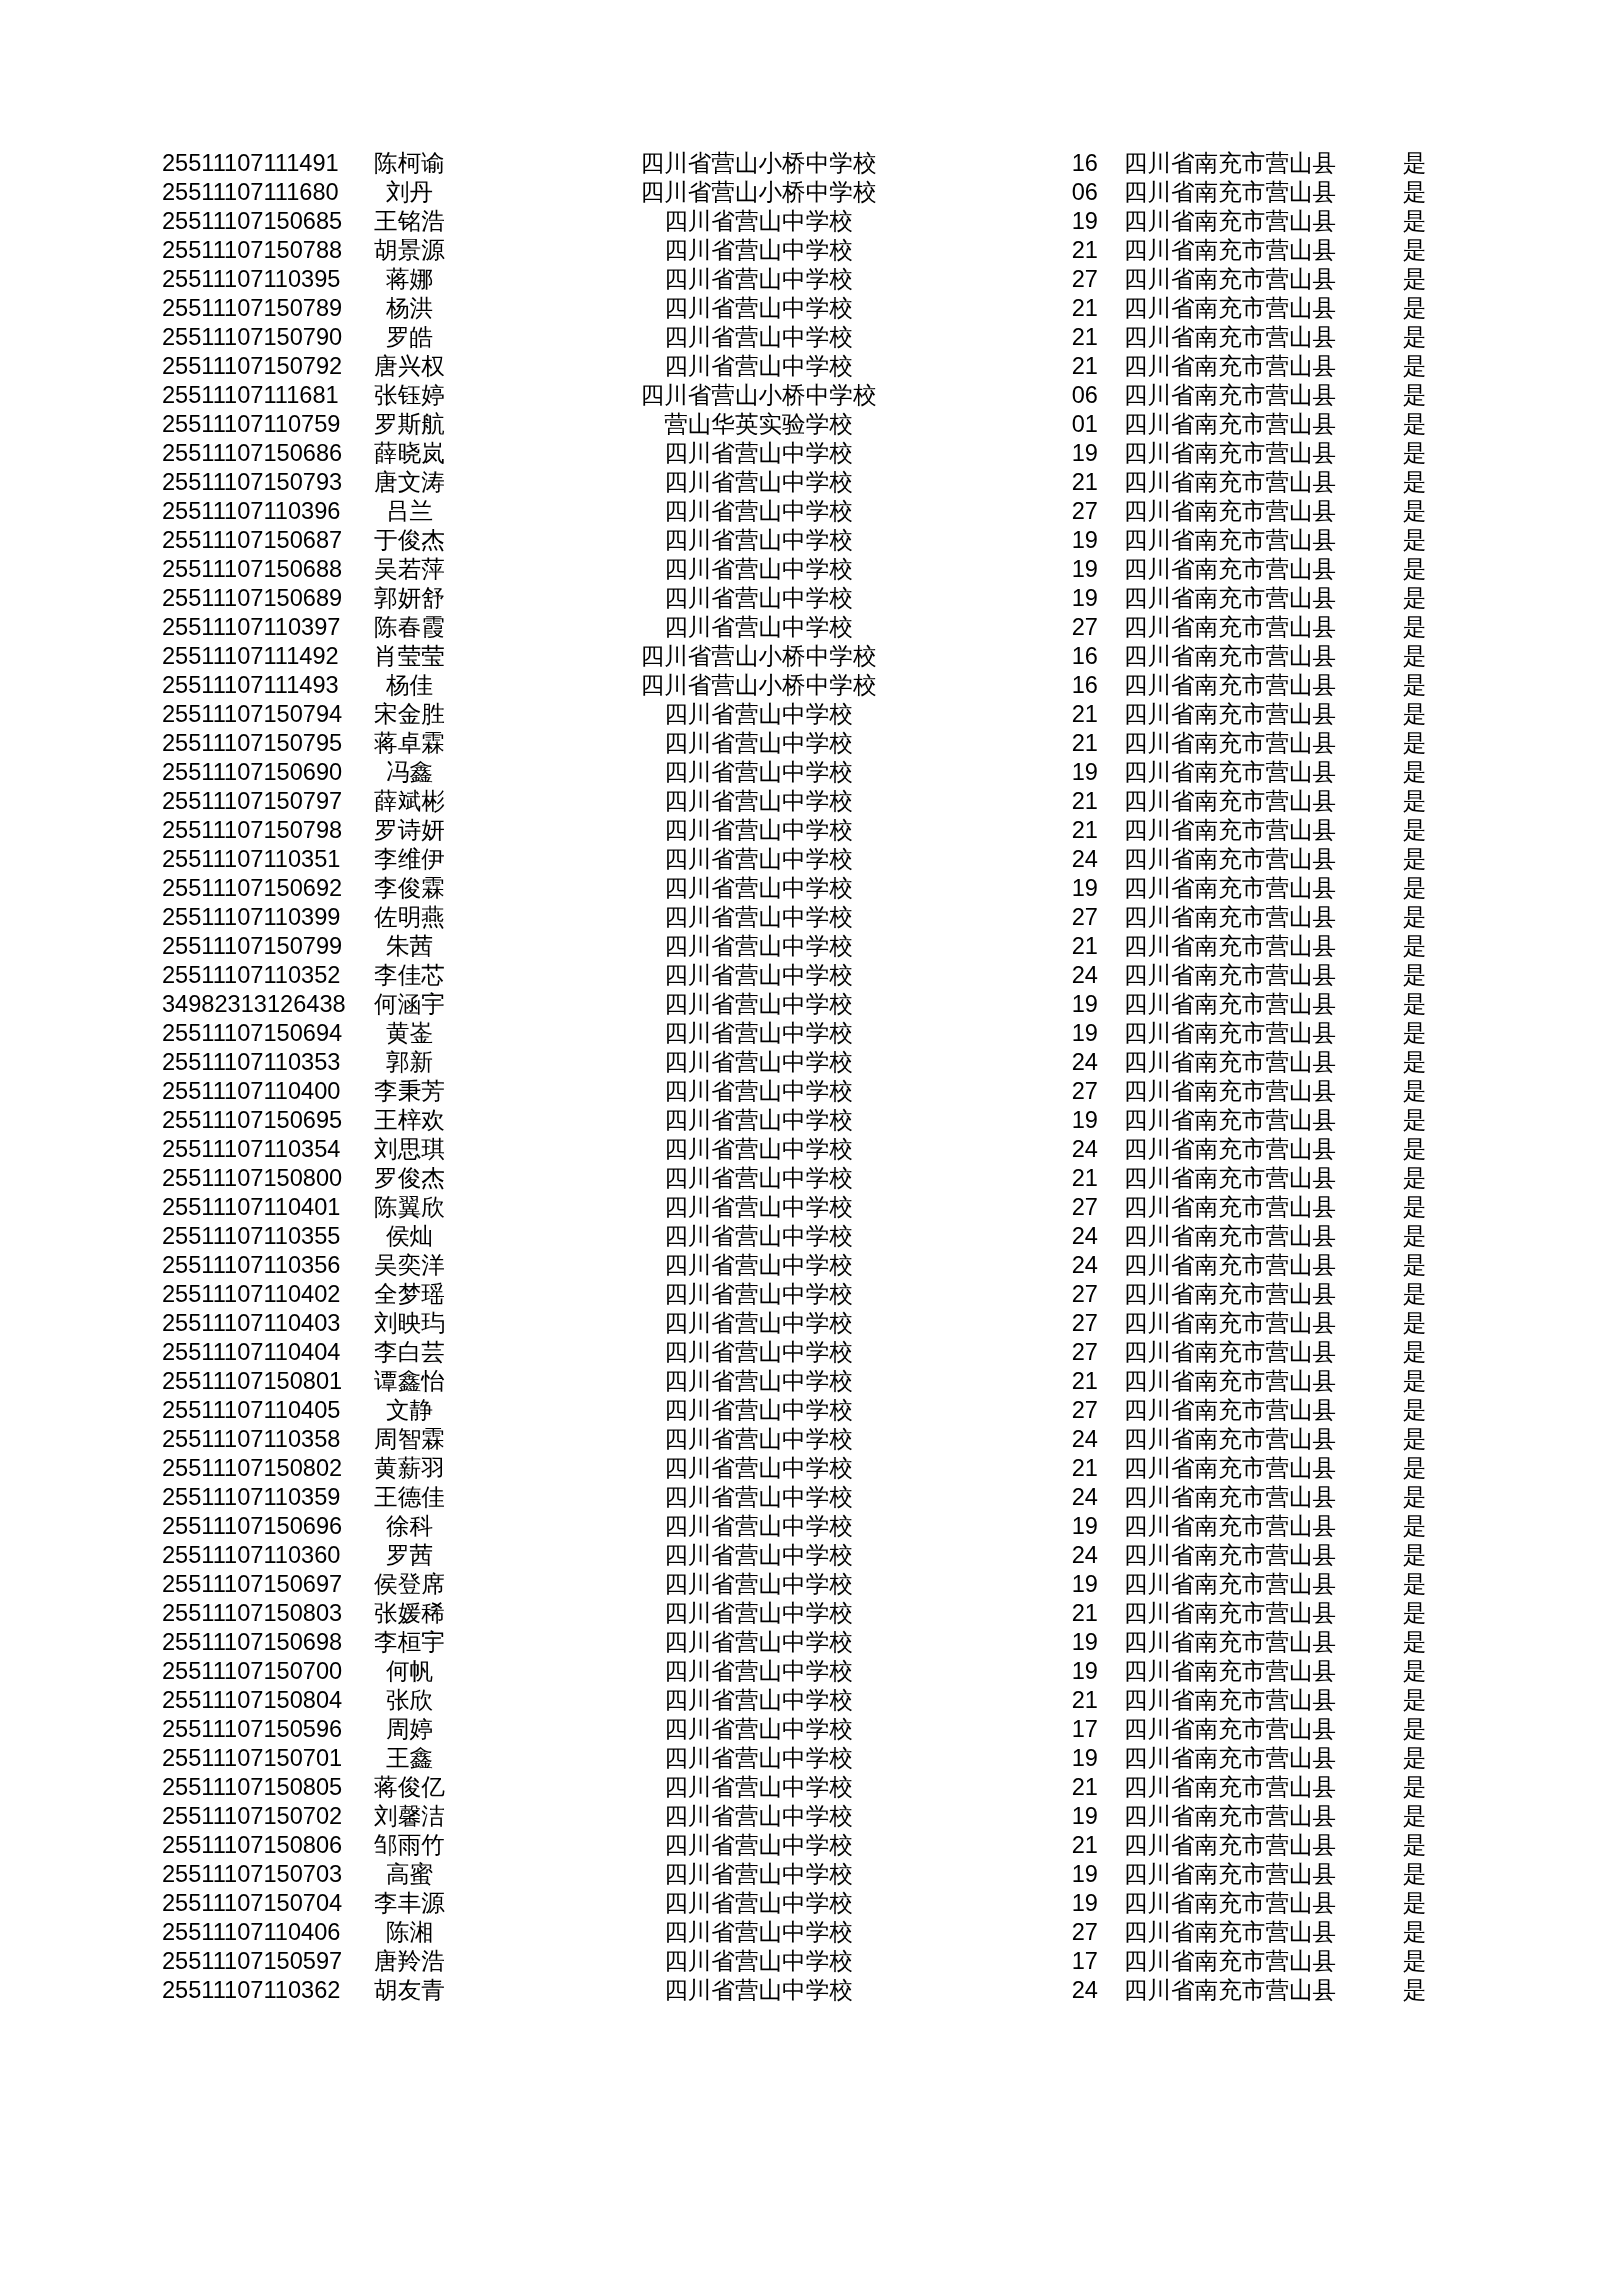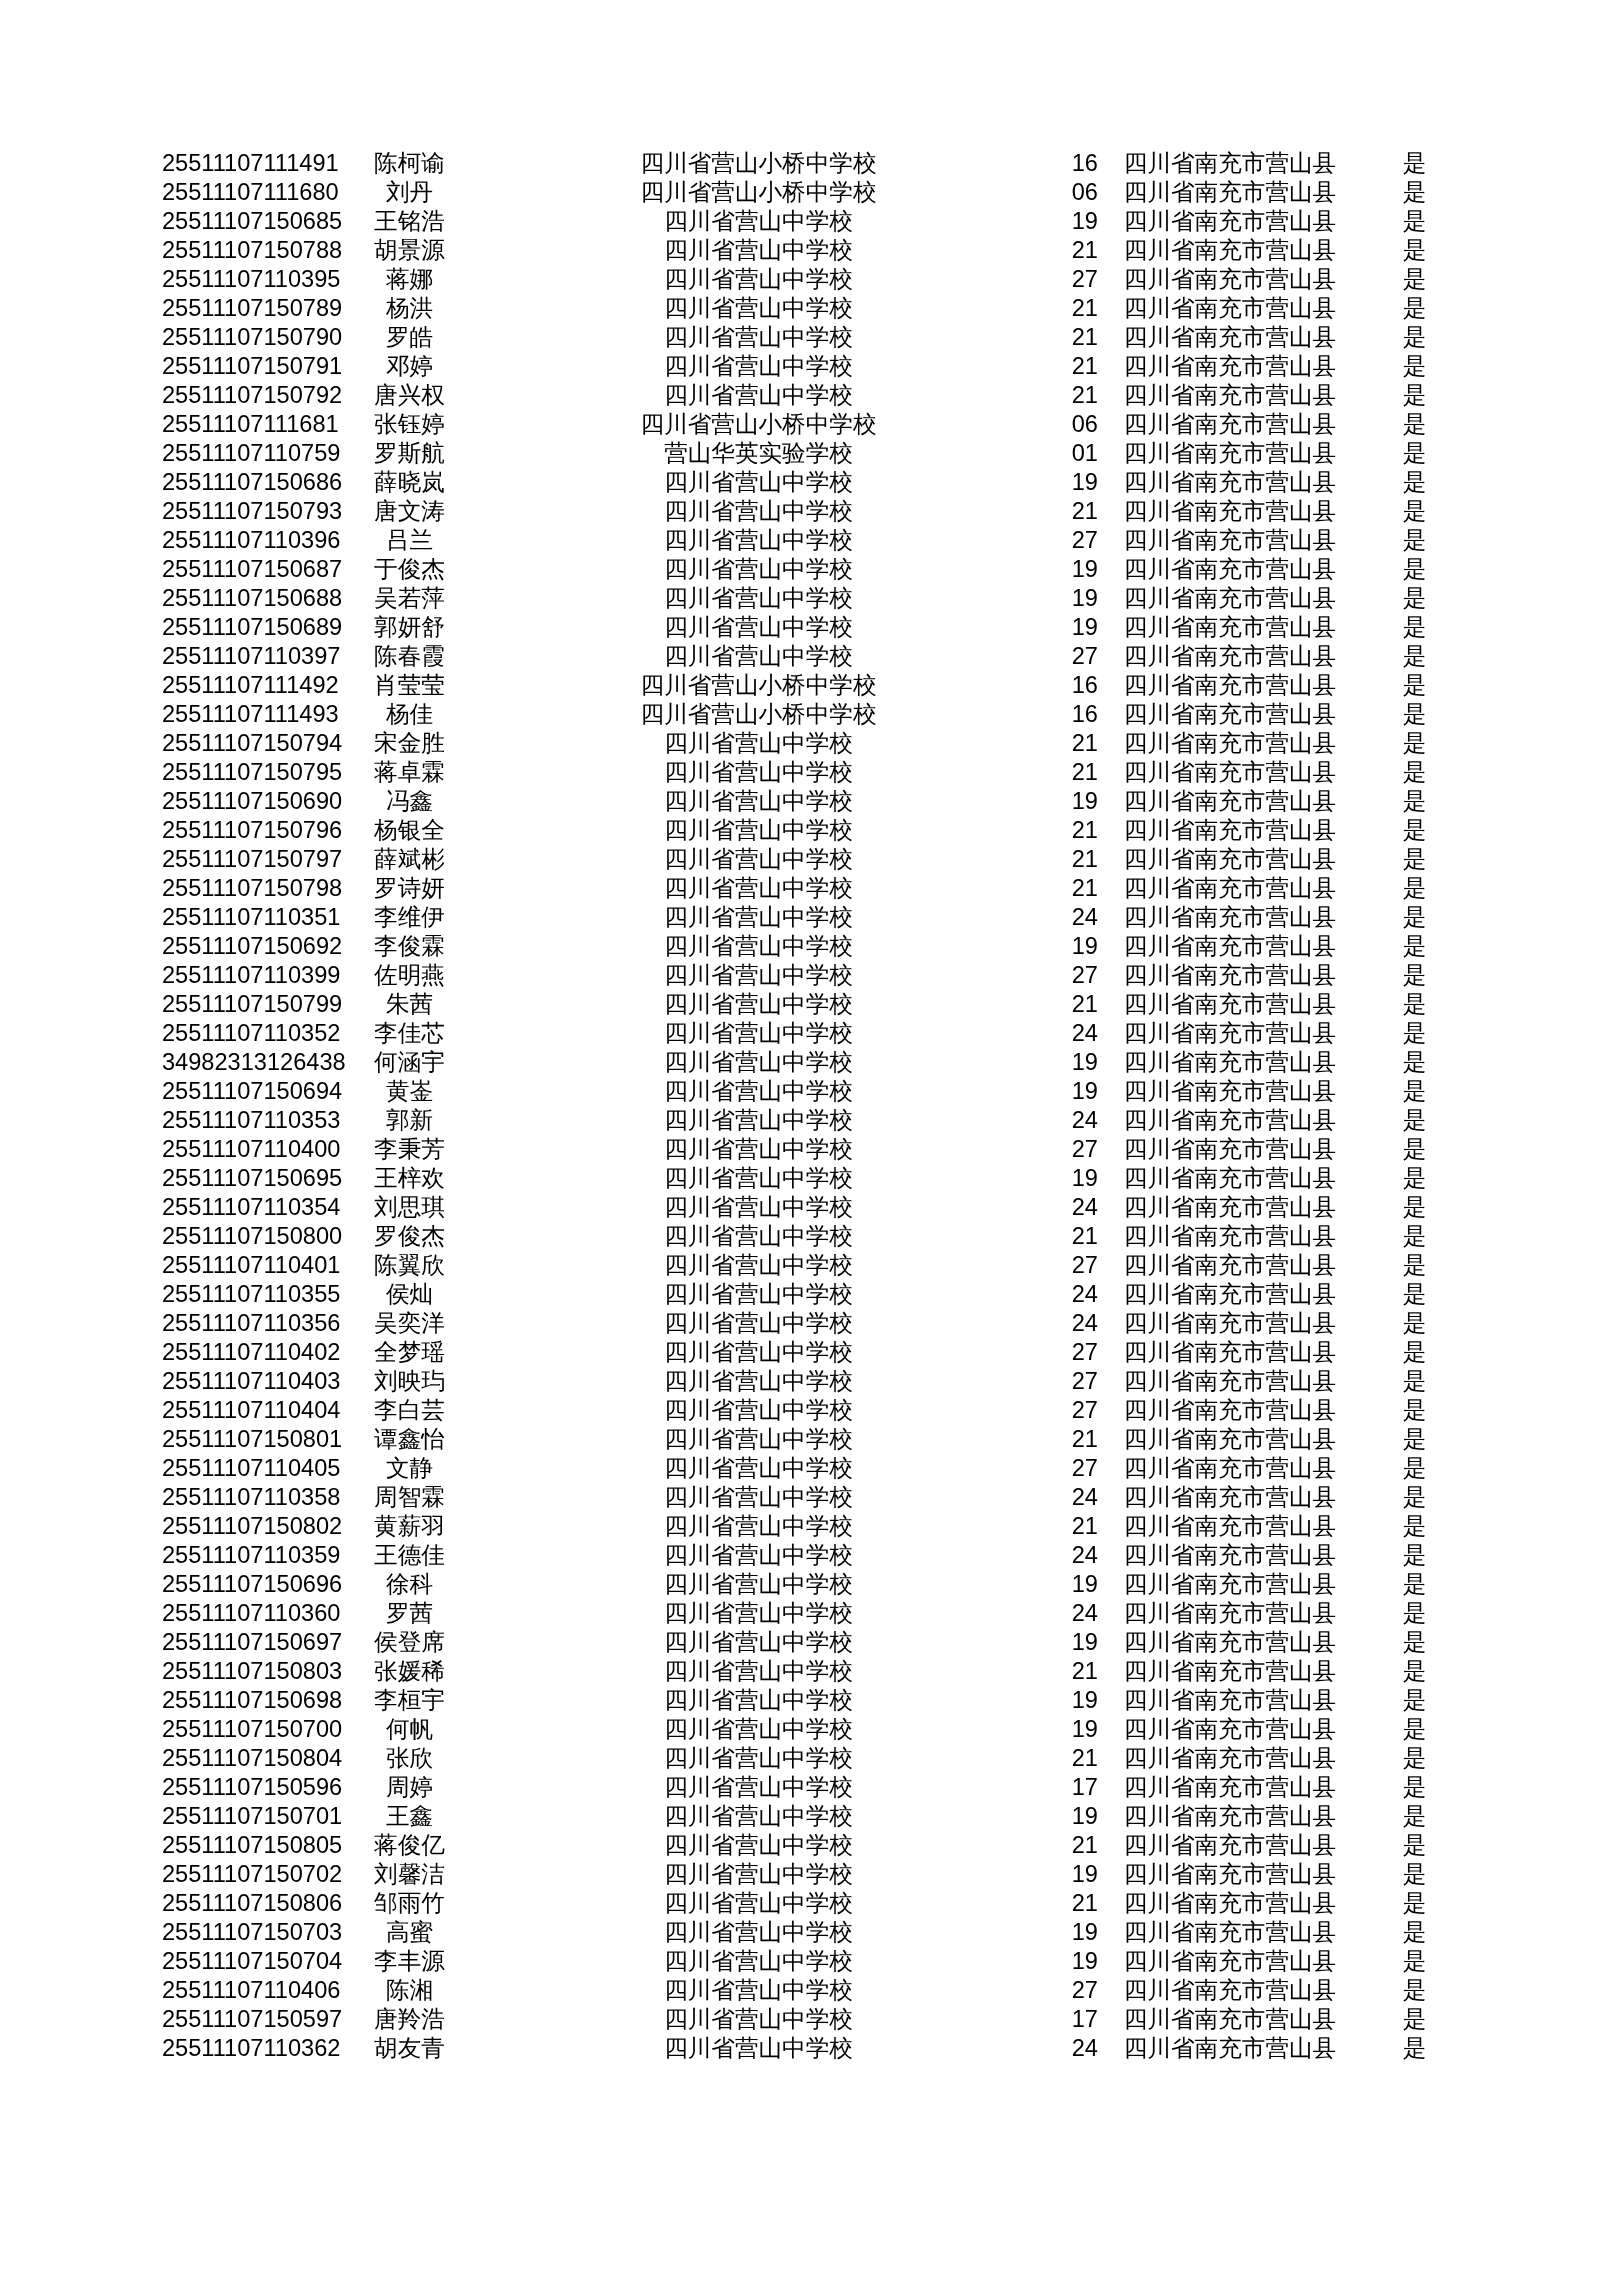--- a/index.html
+++ b/index.html
@@ -111,28 +111,20 @@
   </tr>
         <tr>
     <td class="c-id">25511107150790</td>
     <td class="c-name">罗皓</td>
     <td class="c-school">四川省营山中学校</td>
     <td class="c-num">21</td>
     <td class="c-county">四川省南充市营山县</td>
     <td class="c-flag">是</td>
   </tr>
         <tr>
-    <td class="c-id">25511107150791</td>
-    <td class="c-name">邓婷</td>
-    <td class="c-school">四川省营山中学校</td>
-    <td class="c-num">21</td>
-    <td class="c-county">四川省南充市营山县</td>
-    <td class="c-flag">是</td>
-  </tr>
-        <tr>
     <td class="c-id">25511107150792</td>
     <td class="c-name">唐兴权</td>
     <td class="c-school">四川省营山中学校</td>
     <td class="c-num">21</td>
     <td class="c-county">四川省南充市营山县</td>
     <td class="c-flag">是</td>
   </tr>
         <tr>
     <td class="c-id">25511107111681</td>
     <td class="c-name">张钰婷</td>
@@ -235,28 +227,20 @@
     <td class="c-school">四川省营山中学校</td>
     <td class="c-num">21</td>
     <td class="c-county">四川省南充市营山县</td>
     <td class="c-flag">是</td>
   </tr>
         <tr>
     <td class="c-id">25511107150690</td>
     <td class="c-name">冯鑫</td>
     <td class="c-school">四川省营山中学校</td>
     <td class="c-num">19</td>
-    <td class="c-county">四川省南充市营山县</td>
-    <td class="c-flag">是</td>
-  </tr>
-        <tr>
-    <td class="c-id">25511107150796</td>
-    <td class="c-name">杨银全</td>
-    <td class="c-school">四川省营山中学校</td>
-    <td class="c-num">21</td>
     <td class="c-county">四川省南充市营山县</td>
     <td class="c-flag">是</td>
   </tr>
         <tr>
     <td class="c-id">25511107150797</td>
     <td class="c-name">薛斌彬</td>
     <td class="c-school">四川省营山中学校</td>
     <td class="c-num">21</td>
     <td class="c-county">四川省南充市营山县</td>
     <td class="c-flag">是</td>

